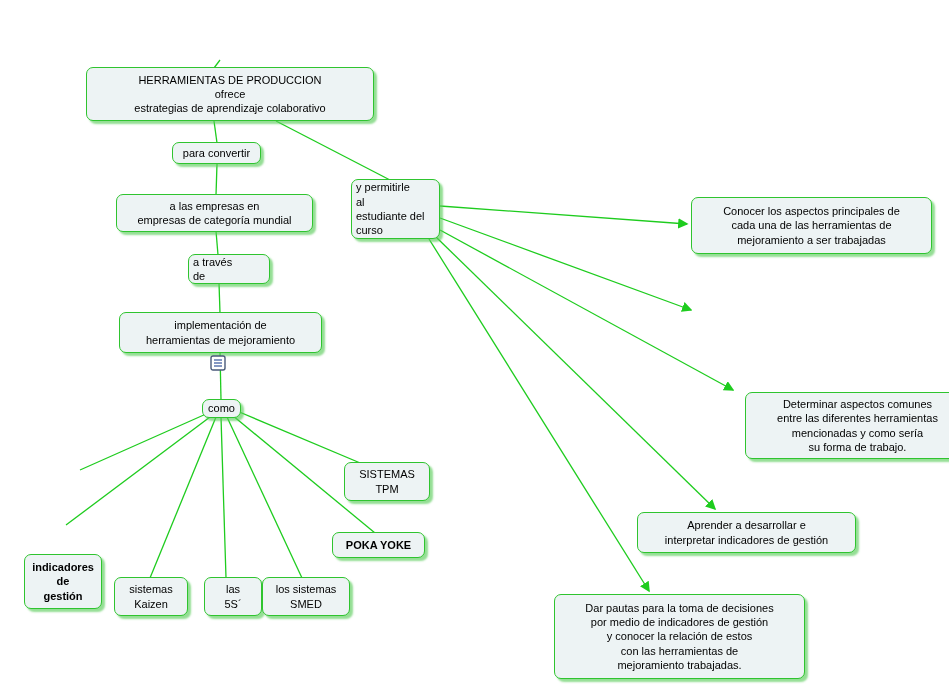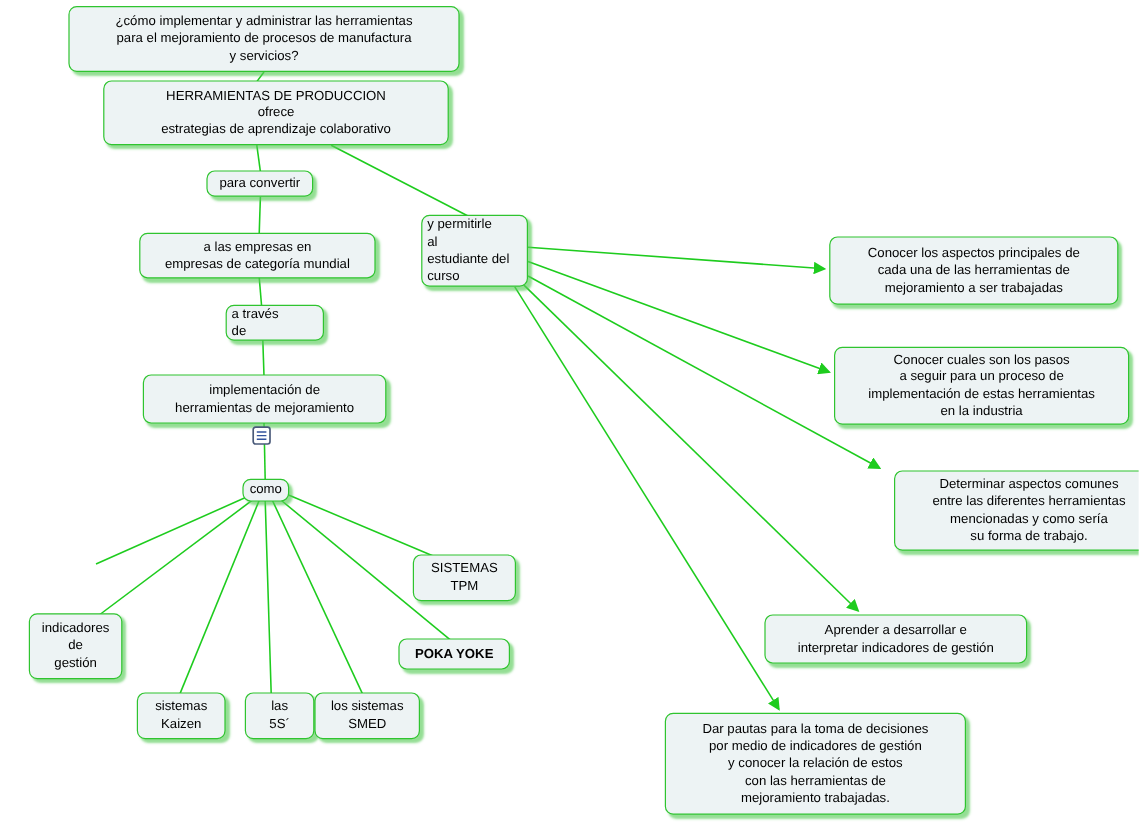--- a/index.html
+++ b/index.html
@@ -80,23 +80,20 @@
       <line x1="237" y1="411" x2="365" y2="465"></line>
 
       <line marker-end="url(#arrow)" x1="440" y1="206" x2="687" y2="224"></line>
       <line marker-end="url(#arrow)" x1="440" y1="218" x2="691" y2="310"></line>
       <line marker-end="url(#arrow)" x1="440" y1="230" x2="733" y2="390"></line>
       <line marker-end="url(#arrow)" x1="436" y1="237" x2="715" y2="509"></line>
       <line marker-end="url(#arrow)" x1="429" y1="239" x2="649" y2="591"></line>
     </g>
   </svg>
 
-  <div class="node" style="left:57px; top:5px; width:326px; height:55px;">¿cómo implementar y administrar las herramientas
-para el mejoramiento de procesos de manufactura
-y servicios?</div>
 
   <div class="node" style="left:86px; top:67px; width:288px; height:54px;">HERRAMIENTAS DE PRODUCCION
 ofrece
 estrategias de aprendizaje colaborativo</div>
 
   <div class="node" style="left:172px; top:142px; width:89px; height:22px;">para convertir</div>
 
   <div class="node" style="left:116px; top:194px; width:197px; height:38px;">a las empresas en
 empresas de categoría mundial</div>
 
@@ -111,21 +108,21 @@
       <rect x="1" y="1" width="14" height="14" rx="2" fill="#FFFFFF" stroke="#4A5A7A" stroke-width="1.4"></rect>
       <line x1="4" y1="5" x2="12" y2="5" stroke="#33539C" stroke-width="1.2"></line>
       <line x1="4" y1="8" x2="12" y2="8" stroke="#33539C" stroke-width="1.2"></line>
       <line x1="4" y1="11" x2="12" y2="11" stroke="#33539C" stroke-width="1.2"></line>
     </svg>
   </div>
 
   <div class="node" style="left:202px; top:399px; width:39px; height:19px;">como</div>
 
 
-  <div class="node" style="left:24px; top:511px; width:78px; height:55px;">indicadores
+  <div class="node" style="left:24px; top:554px; width:78px; height:55px;font-weight:bold;">indicadores
 de
 gestión</div>
 
   <div class="node" style="left:114px; top:577px; width:74px; height:39px;">sistemas
 Kaizen</div>
 
   <div class="node" style="left:204px; top:577px; width:58px; height:39px;">las
 5S´</div>
 
   <div class="node" style="left:262px; top:577px; width:88px; height:39px;">los sistemas
@@ -138,24 +135,20 @@
 
   <div class="node align-left" style="left:351px; top:179px; width:89px; height:60px;">y permitirle
 al
 estudiante del
 curso</div>
 
   <div class="node" style="left:691px; top:197px; width:241px; height:57px;">Conocer los aspectos principales de
 cada una de las herramientas de
 mejoramiento a ser trabajadas</div>
 
-  <div class="node" style="left:695px; top:289px; width:246px; height:65px;">Conocer cuales son los pasos
-a seguir para un proceso de
-implementación de estas herramientas
-en la industria</div>
 
   <div class="node" style="left:704px; top:392px; width:225px; height:67px;margin-left:41px;">Determinar aspectos comunes
 entre las diferentes herramientas
 mencionadas y como sería
 su forma de trabajo.</div>
 
   <div class="node" style="left:554px; top:594px; width:251px; height:85px;">Dar pautas para la toma de decisiones
 por medio de indicadores de gestión
 y conocer la relación de estos
 con las herramientas de

